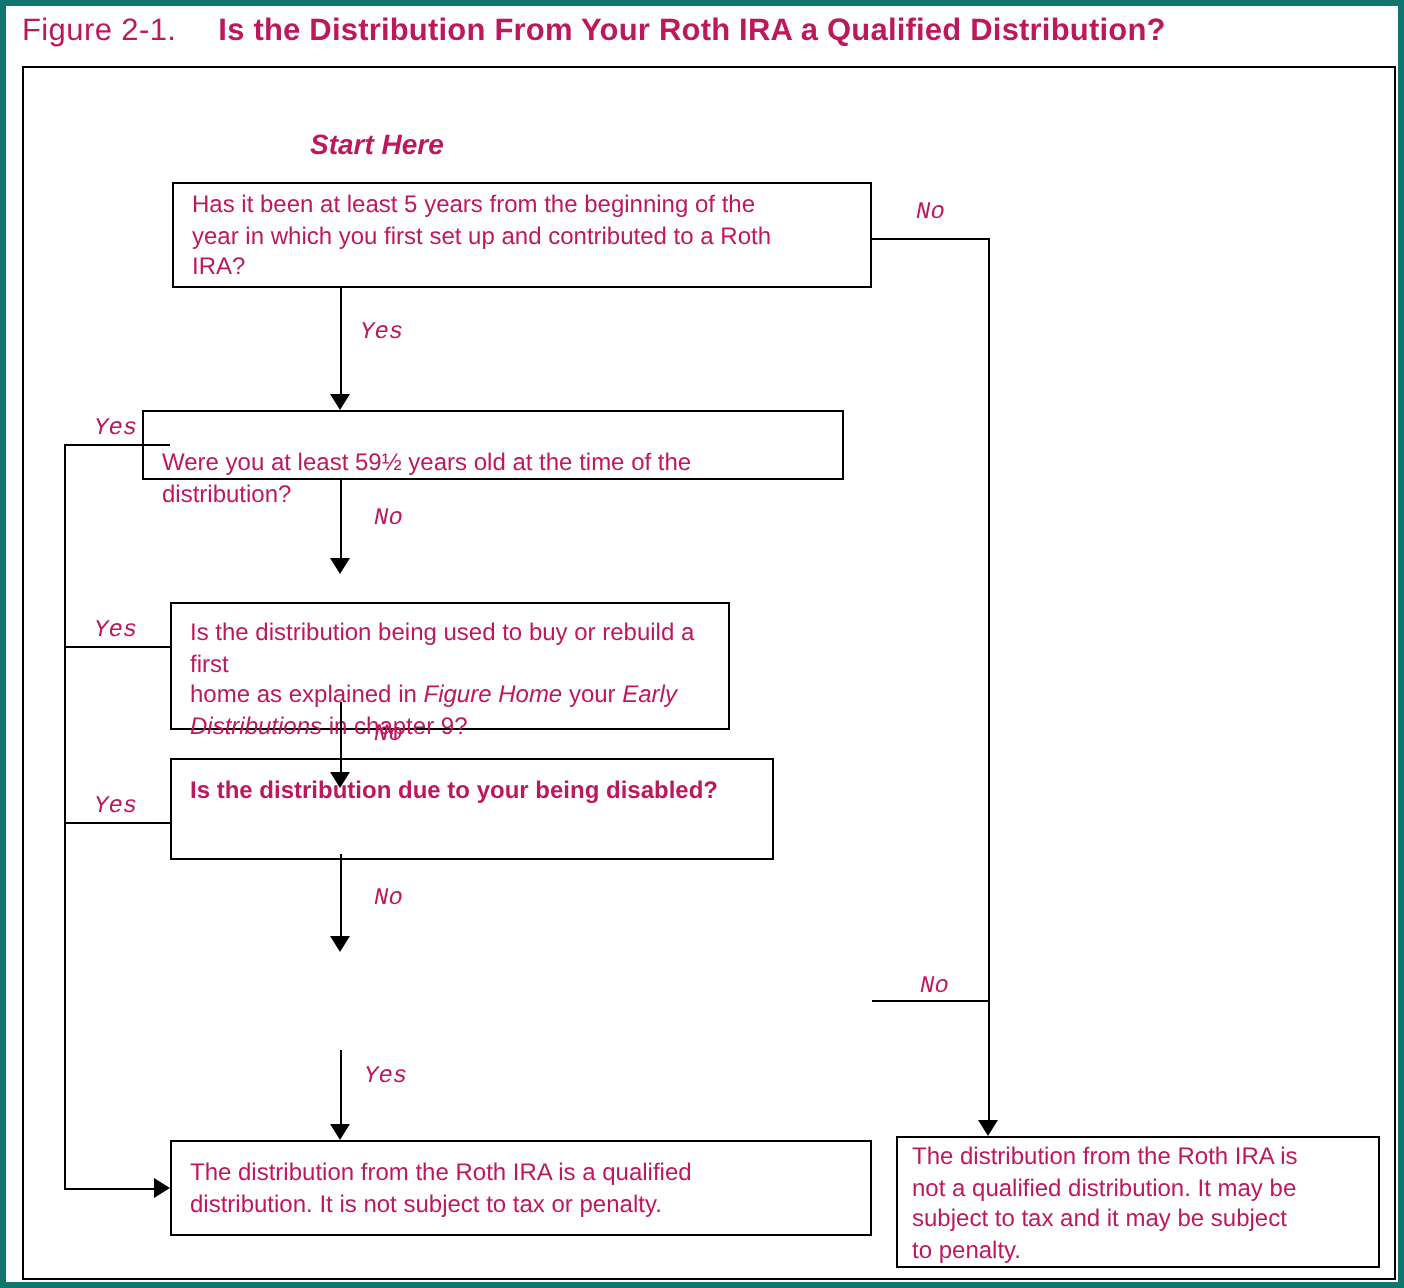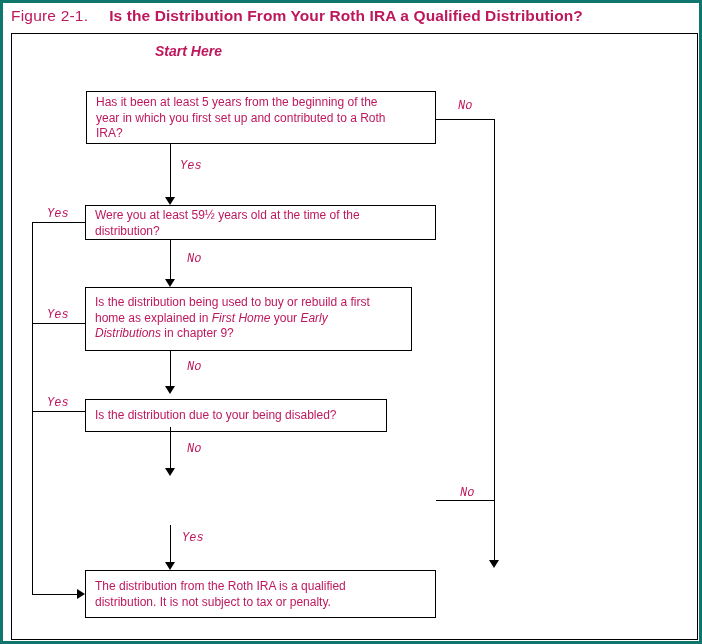--- a/index.html
+++ b/index.html
@@ -51,39 +51,43 @@
 <body>
 
 <div class="page">
 
   <div class="title-row">
     <span class="figure-label">Figure 2-1.</span><span class="figure-title">Is the Distribution From Your Roth IRA a Qualified Distribution?</span>
   </div>
 
   <div class="frame"></div>
 
-  <div class="start-label" style="left:152px;top:40px;">Start Here</div>
+  <div class="start-label" style="left:152px;top:61px;">Start Here</div>
 
   <div class="node" style="left:83px;top:88px;width:350px;height:53px;padding:3px 6px 3px 9px;">Has it been at least 5 years from the beginning of the
 year in which you first set up and contributed to a Roth
 IRA?</div>
 
-  <div class="node" style="left:82px;top:202px;width:351px;height:35px;padding:2px 6px 2px 9px;">Were you at least 59½ years old at the time of the
+  <div class="node" style="left:68px;top:202px;width:351px;height:35px;padding:18px 6px 2px 9px;">Were you at least 59½ years old at the time of the
 distribution?</div>
 
-  <div class="node" style="left:82px;top:284px;width:327px;height:64px;padding:7px 6px 7px 9px;"><span>Is the distribution being used to buy or rebuild a first
-home as explained in </span><i>First Home</i><span> your </span><i>Early
+  <div class="node" style="left:82px;top:298px;width:280px;height:64px;padding:7px 6px 7px 9px;"><span>Is the distribution being used to buy or rebuild a first
+home as explained in </span><i>Figure Home</i><span> your </span><i>Early
 Distributions</i><span> in chapter 9?</span></div>
 
-  <div class="node" style="left:82px;top:396px;width:302px;height:33px;padding:8px 6px 2px 9px;">Is the distribution due to your being disabled?</div>
+  <div class="node" style="left:82px;top:376px;width:302px;height:51px;padding:8px 6px 2px 9px;font-weight:bold;">Is the distribution due to your being disabled?</div>
 
 
   <div class="node" style="left:82px;top:567px;width:351px;height:48px;padding:8px 6px 2px 9px;">The distribution from the Roth IRA is a qualified
 distribution. It is not subject to tax or penalty.</div>
 
+  <div class="node" style="left:445px;top:565px;width:242px;height:66px;padding:2px 4px 2px 7px;">The distribution from the Roth IRA is
+not a qualified distribution. It may be
+subject to tax and it may be subject
+to penalty.</div>
 
   <div class="vline" style="left:167px;top:141px;height:54px;"></div>
   <div class="arrow-down" style="left:162px;top:194px;"></div>
 
   <div class="vline" style="left:167px;top:237px;height:41px;"></div>
   <div class="arrow-down" style="left:162px;top:276px;"></div>
 
   <div class="vline" style="left:167px;top:348px;height:36px;"></div>
   <div class="arrow-down" style="left:162px;top:383px;"></div>
 

